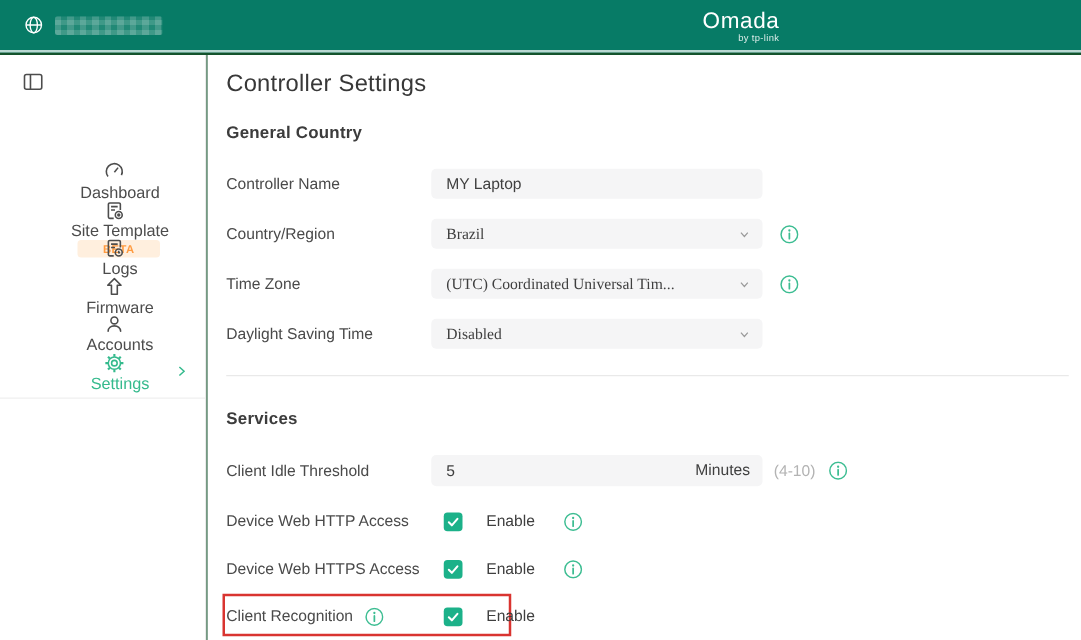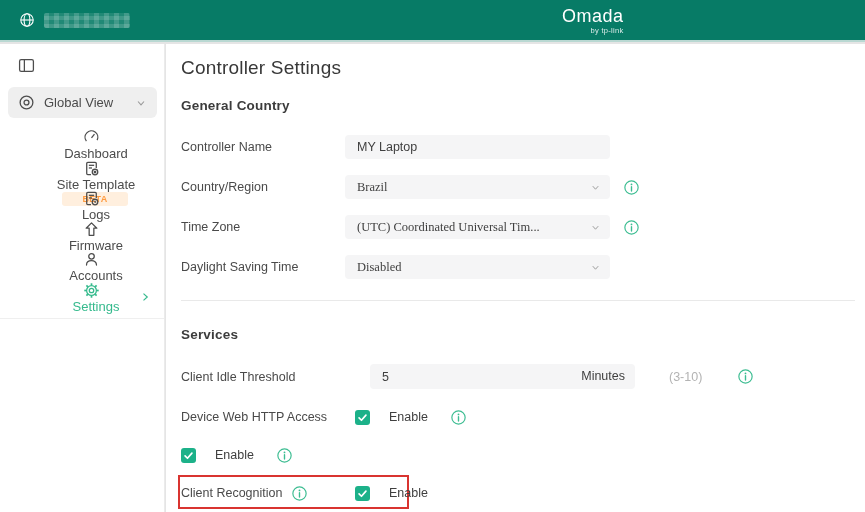--- a/index.html
+++ b/index.html
@@ -6,21 +6,21 @@
     --brand-teal:#077b66;
     --accent-green:#35ba8d;
     --checkbox-green:#1cb189;
     --info-green:#3dbd92;
     --annotation-red:#d93430;
     --beta-orange:#ff9b40;
     --beta-bg:#ffefde;
   }
   *{margin:0;padding:0;box-sizing:border-box;}
   html,body{width:865px;height:512px;overflow:hidden;background:#fff;}
-  .page{position:relative;width:865px;height:512px;font-family:"Liberation Sans",sans-serif;background:#e5e5e5;}
+  .page{position:relative;width:865px;height:512px;font-family:"Liberation Sans",sans-serif;background:#14532d;}
 
   
   .header{position:absolute;top:0;left:0;right:0;height:42px;background:var(--brand-teal);border-bottom:2px solid #b9d8d2;}
   .header-left{position:absolute;left:19px;top:12px;display:flex;align-items:center;gap:9px;}
   .redacted{width:86px;height:15px;border-radius:2px;
     background-image:
       repeating-linear-gradient(0deg, rgba(255,255,255,.18) 0 4px, rgba(255,255,255,.05) 4px 8px),
       repeating-linear-gradient(90deg, rgba(255,255,255,.20) 0 5px, rgba(255,255,255,.06) 5px 10px);}
   .brand{position:absolute;left:562px;top:7px;text-align:right;color:#fff;line-height:1;}
   .brand-name{font-size:18px;font-weight:500;letter-spacing:.5px;}
@@ -53,21 +53,21 @@
   .row-label{width:164px;font-size:12.5px;color:#4a4a4a;flex:0 0 164px;}
   .field{width:265px;height:24px;background:#f5f5f6;border:none;border-radius:4px;
     font-size:12.5px;color:#3f3f3f;padding:0 12px;font-family:"Liberation Sans",sans-serif;outline:none;}
   .select{width:265px;height:24px;background:#f5f5f6;border-radius:4px;display:flex;align-items:center;
     padding:0 28px 0 12px;font-size:12.5px;color:#3f3f3f;position:relative;cursor:pointer;font-family:Liberation Serif, serif;}
   .select .sel-chevron{position:absolute;right:9px;top:7px;}
   .row-info{margin-left:14px;}
 
   .r1{top:91px;} .r2{top:131px;} .r3{top:171px;} .r4{top:211px;}
 
-  .row-idle{top:320px;height:25px;gap:25px;}
+  .row-idle{top:320px;height:25px;}
   .field-unit-wrap{position:relative;width:265px;height:25px;flex:0 0 265px;}
   .field-unit-wrap .field{position:absolute;inset:0;width:265px;height:25px;padding-right:68px;}
   .unit{position:absolute;right:10px;top:5px;font-size:12.5px;color:#3f3f3f;pointer-events:none;}
   .range-hint{margin-left:9px;font-size:12.5px;color:#b3b3b3;}
   .row-idle .row-info{margin-left:11px;}
 
   .check-row{position:absolute;left:15px;height:16px;display:flex;align-items:center;gap:10px;}
   .rc1{top:365px;} .rc2{top:403px;} .rc3{top:441px;}
   .checkbox{width:15px;height:15px;border-radius:3px;background:var(--checkbox-green);
     display:inline-flex;align-items:center;justify-content:center;cursor:pointer;flex:0 0 15px;}
@@ -105,34 +105,20 @@
 
   <div class="sidebar">
 
     <span class="collapse-btn icon">
       <svg width="17" height="17" viewBox="0 0 16 16" fill="none" stroke="#4d4d4d" stroke-width="1.2">
         <rect x="1.5" y="2.5" width="13" height="11" rx="1.5"></rect>
         <line x1="6" y1="2.5" x2="6" y2="13.5"></line>
       </svg>
     </span>
 
-    <div class="global-pill">
-      <span class="icon">
-        <svg width="17" height="17" viewBox="0 0 16 16" fill="none" stroke="#4d4d4d" stroke-width="1.2">
-          <circle cx="8" cy="8" r="6"></circle>
-          <circle cx="8" cy="8" r="2.3"></circle>
-        </svg>
-      </span>
-      <span class="gp-label">Global View</span>
-      <span class="icon">
-        <svg width="12" height="12" viewBox="0 0 16 16" fill="none" stroke="#9a9a9a" stroke-width="1.4">
-          <polyline points="4,6 8,10.5 12,6"></polyline>
-        </svg>
-      </span>
-    </div>
 
     <div class="menu">
 
       <div class="menu-item">
         <span class="icon">
           <svg width="17" height="17" viewBox="0 0 16 16" fill="none" stroke="#4d4d4d" stroke-width="1.2">
             <path d="M13.3 10.5 A6 6 0 1 0 3.2 11.5"></path>
             <line x1="8" y1="8.3" x2="10.8" y2="4.8"></line>
           </svg>
         </span>
@@ -278,21 +264,21 @@
     <div class="divider"></div>
 
     <div class="section-heading h-services">Services</div>
 
     <div class="form-row row-idle">
       <span class="row-label">Client Idle Threshold</span>
       <span class="field-unit-wrap">
         <input class="field" type="text" value="5" style="">
         <span class="unit">Minutes</span>
       </span>
-      <span class="range-hint">(3-10)</span>
+      <span class="range-hint">(4-10)</span>
       <span class="row-info icon">
         <svg width="15" height="15" viewBox="0 0 14 14" fill="none">
           <circle cx="7" cy="7" r="6.2" stroke="#3dbd92" stroke-width="1.1"></circle>
           <line x1="7" y1="6.3" x2="7" y2="10.2" stroke="#3dbd92" stroke-width="1.3" stroke-linecap="round"></line>
           <circle cx="7" cy="4.1" r="0.85" fill="#3dbd92"></circle>
         </svg>
       </span>
     </div>
 
     <div class="check-row rc1">
@@ -306,20 +292,21 @@
       <span class="row-info icon">
         <svg width="15" height="15" viewBox="0 0 14 14" fill="none">
           <circle cx="7" cy="7" r="6.2" stroke="#3dbd92" stroke-width="1.1"></circle>
           <line x1="7" y1="6.3" x2="7" y2="10.2" stroke="#3dbd92" stroke-width="1.3" stroke-linecap="round"></line>
           <circle cx="7" cy="4.1" r="0.85" fill="#3dbd92"></circle>
         </svg>
       </span>
     </div>
 
     <div class="check-row rc2">
+      <span class="row-label">Device Web HTTPS Access</span>
       <span class="checkbox">
         <svg width="11" height="11" viewBox="0 0 16 16" fill="none" stroke="#ffffff" stroke-width="2.4" stroke-linecap="round" stroke-linejoin="round">
             <polyline points="3,8.5 6.5,12 13,4.5"></polyline>
           </svg>
       </span>
       <span class="check-label">Enable</span>
       <span class="row-info icon">
         <svg width="15" height="15" viewBox="0 0 14 14" fill="none">
           <circle cx="7" cy="7" r="6.2" stroke="#3dbd92" stroke-width="1.1"></circle>
           <line x1="7" y1="6.3" x2="7" y2="10.2" stroke="#3dbd92" stroke-width="1.3" stroke-linecap="round"></line>

